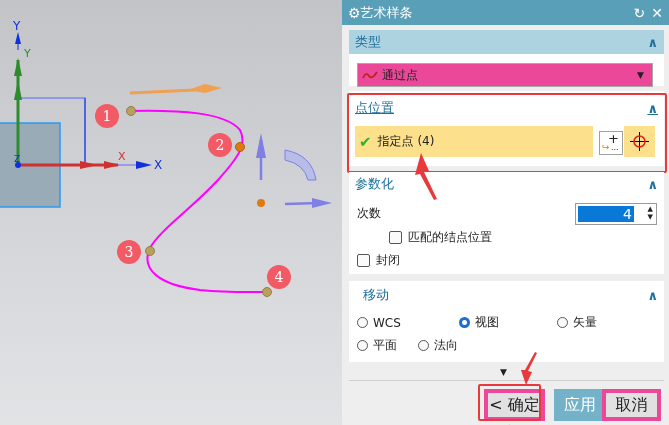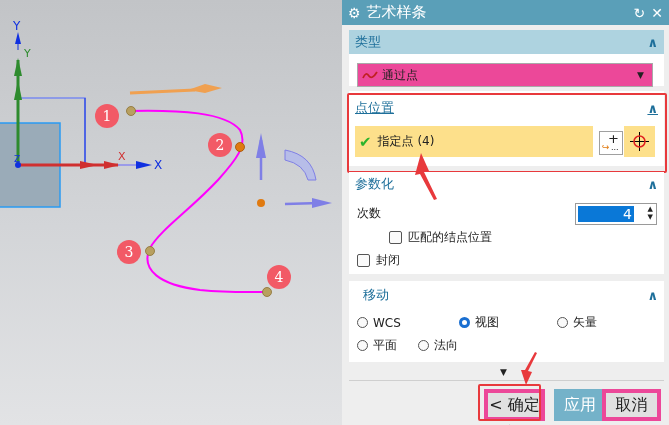--- a/index.html
+++ b/index.html
@@ -2,21 +2,21 @@
 <html><head>
 <meta charset="utf-8">
 <style>
   html,body{margin:0;padding:0;}
   body{width:669px;height:425px;overflow:hidden;position:relative;font-family:"DejaVu Sans","Liberation Sans",sans-serif;font-size:12px;color:#222;}
   .viewport{position:absolute;left:0;top:0;width:342px;height:425px;background:linear-gradient(180deg,#c2c4c7 0%,#d2d4d7 50%,#e2e3e5 100%);overflow:hidden;}
   .viewport svg{position:absolute;left:0;top:0;}
   .badge{position:absolute;width:24px;height:24px;border-radius:50%;background:#f25a66;color:#fff;font-family:"DejaVu Serif",serif;font-size:14px;line-height:24px;text-align:center;}
   .panel{position:absolute;left:342px;top:0;width:327px;height:425px;background:#eeeeee;}
   .titlebar{height:25px;background:#5a9fb8;color:#fff;display:flex;align-items:center;padding:0 6px;}
-  .titlebar .title{font-size:15px;margin-left:6px;flex:1;}
+  .titlebar .title{font-size:13px;flex:1;}
   .titlebar .tb-btn{font-size:14px;margin-left:6px;cursor:pointer;}
   .section{position:absolute;left:7px;width:315px;background:#fff;}
   .sec-head{height:24px;display:flex;align-items:center;padding:0 6px;color:#1e6f9a;font-size:13px;}
   .sec-head .lbl{flex:1;}
   .sec-head .chev{font-size:13px;font-weight:bold;color:#1e6f9a;}
   .sec-type .sec-head{background:#aed3e0;}
   .dropdown{position:absolute;left:8px;top:33px;width:294px;height:22px;border:1px solid #a9a9a9;background:#ec4899;display:flex;align-items:center;}
   .dropdown .txt{flex:1;margin-left:4px;}
   .dropdown .arrow{font-size:9px;margin-right:8px;}
   .red-box{position:absolute;border:2px solid #e8393c;border-radius:2px;}

